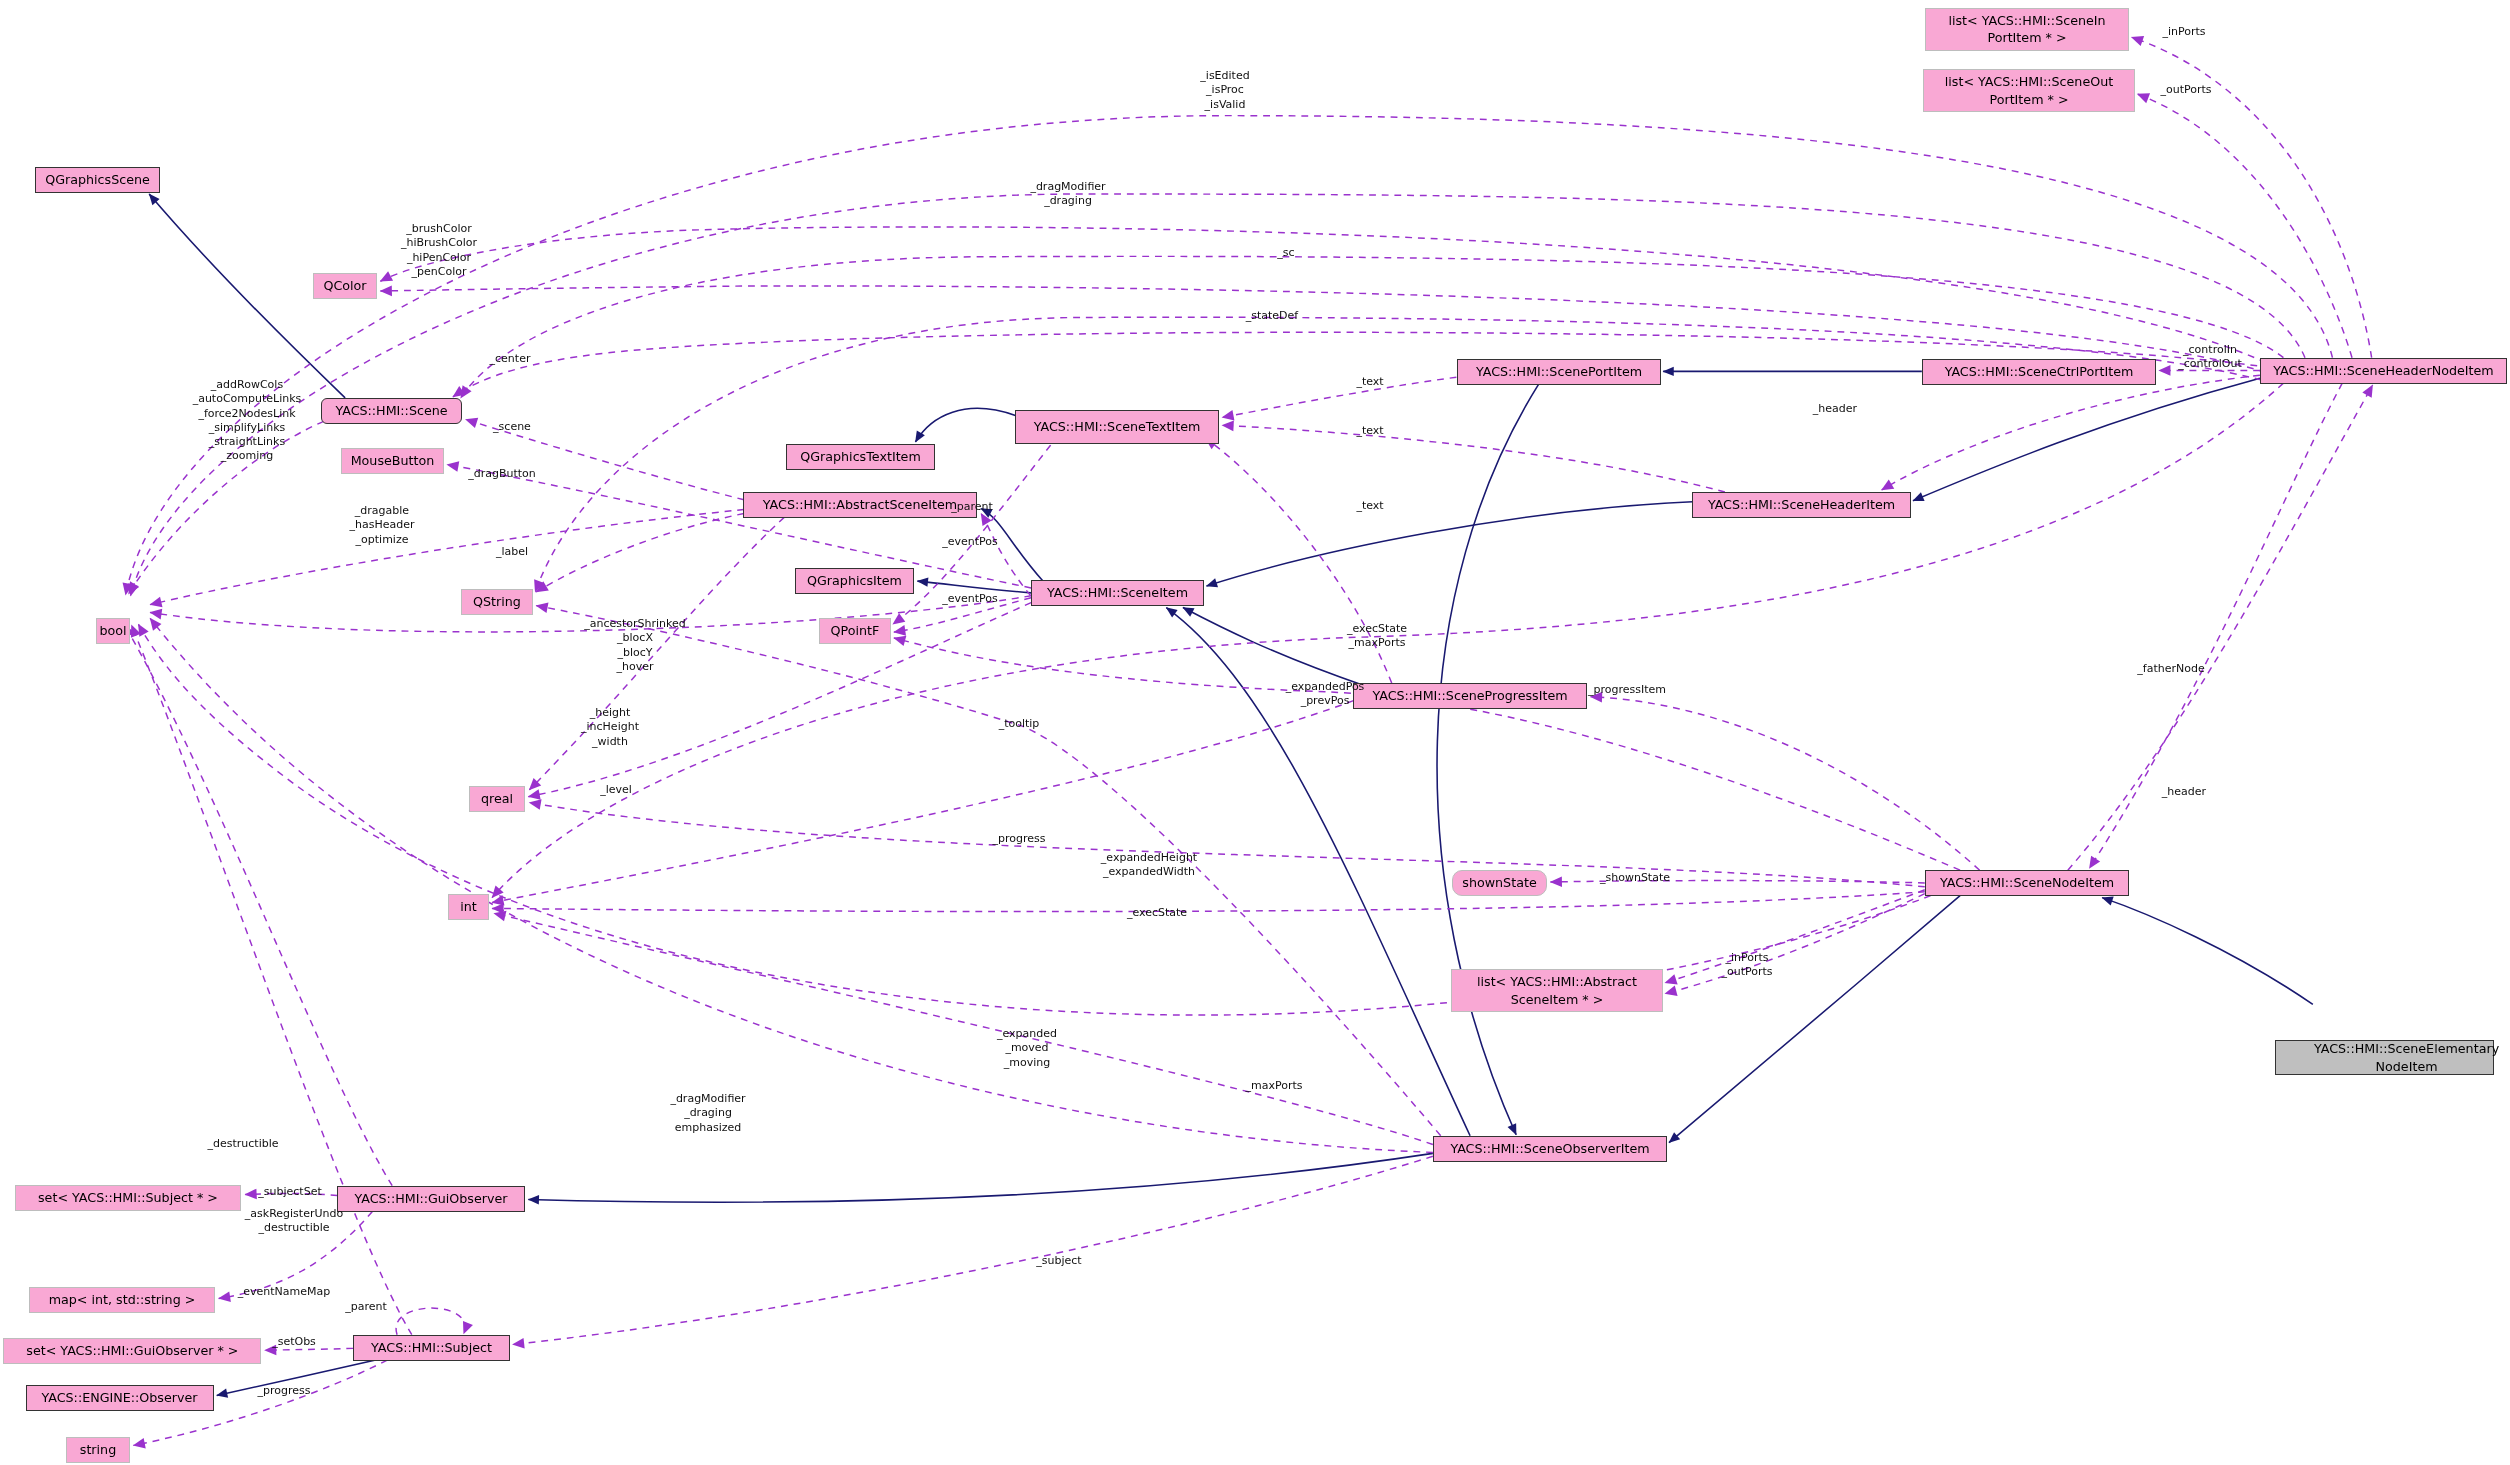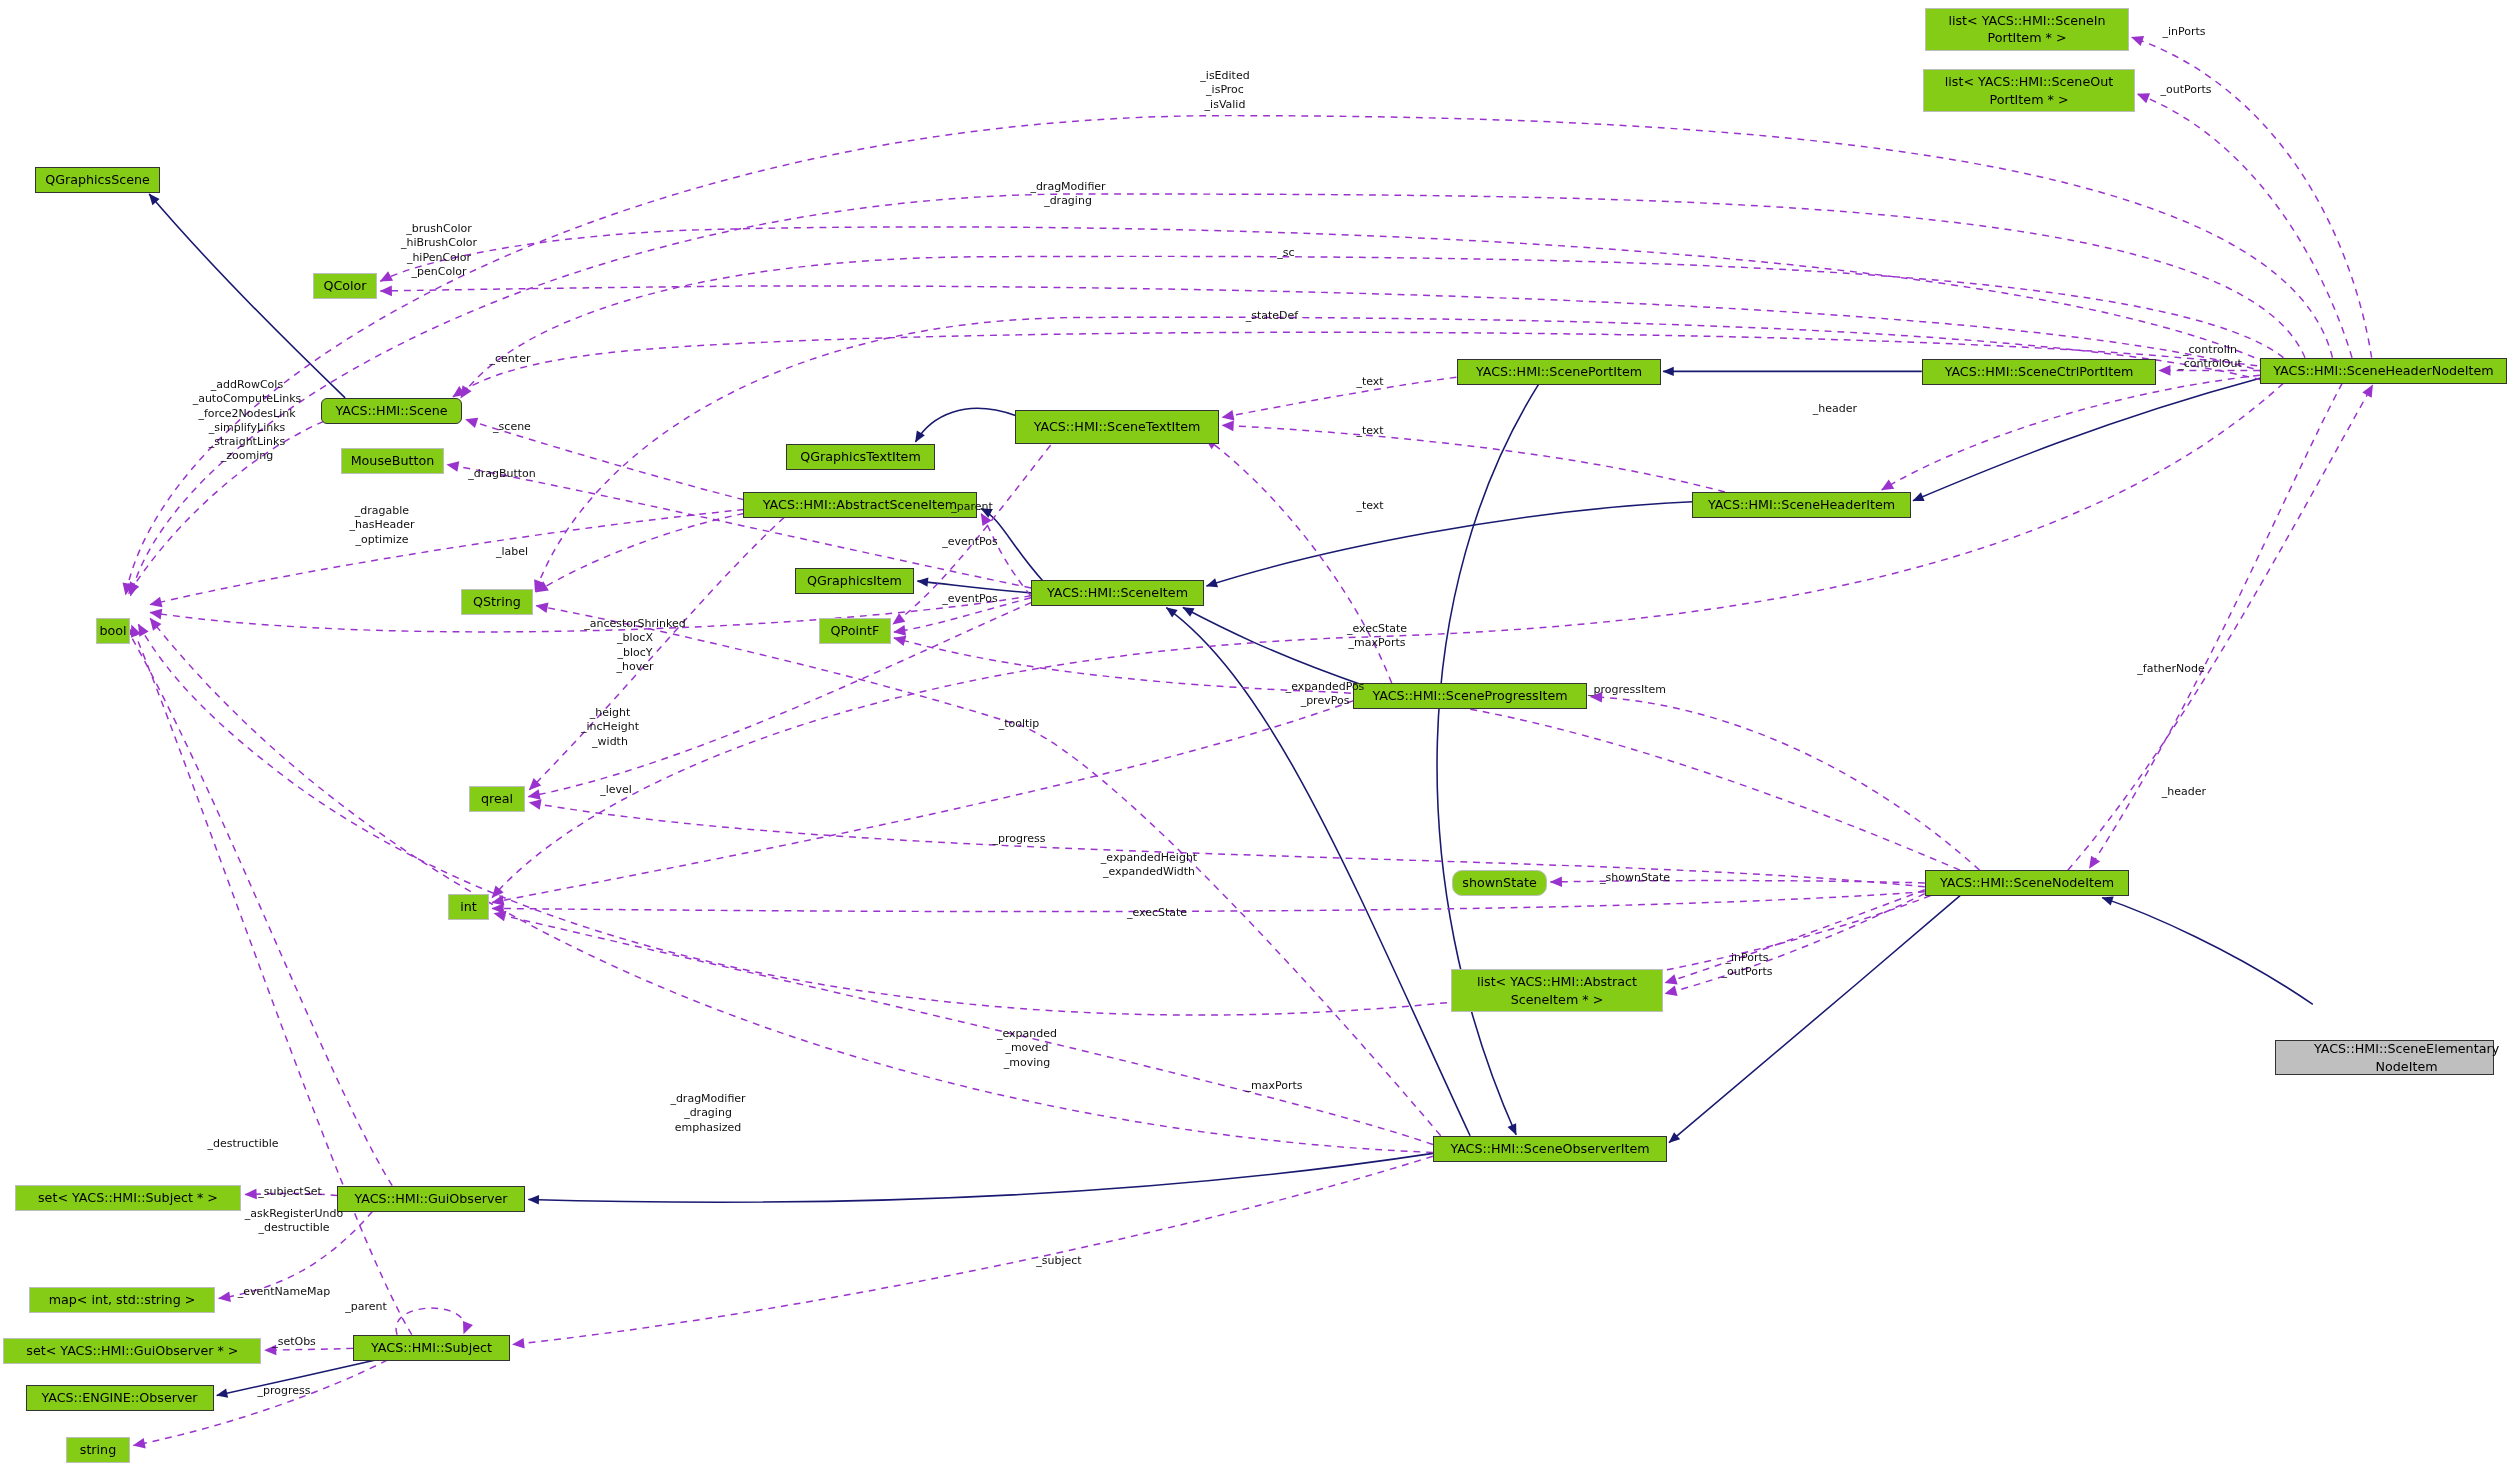--- a/index.html
+++ b/index.html
@@ -1,20 +1,20 @@
 <!DOCTYPE html>
 <html><head>
 <meta charset="utf-8">
 <style>
   html,body{margin:0;padding:0;background:#ffffff;}
   #stage{position:relative;width:2510px;height:1465px;background:#ffffff;overflow:hidden;
          font-family:"DejaVu Sans","Liberation Sans",sans-serif;}
   #edges-svg{position:absolute;left:0;top:0;width:2510px;height:1465px;}
   .node{position:absolute;display:flex;align-items:center;justify-content:center;
-        box-sizing:border-box;background:#84cc16;border:1.5px solid #333333;
+        box-sizing:border-box;background:#f9a8d4;border:1.5px solid #333333;
         font-size:12.7px;color:#000;text-align:center;white-space:pre-line;line-height:1.35;
         padding:0 3.9px;}
   .node.ext{border:1.2px solid #bdbdbd;}
   .node.current{background:#bfbfbf;border:1.5px solid #333333;}
   .edge-label{position:absolute;transform:translate(-50%,-50%);font-size:11px;color:#101010;
         text-align:center;white-space:pre-line;line-height:1.3;pointer-events:none;}
   path.inheritance{fill:none;stroke:#191970;stroke-width:1.6;}
   path.usage{fill:none;stroke:#9a32cd;stroke-width:1.5;stroke-dasharray:7 6;}
 </style>
 </head>

